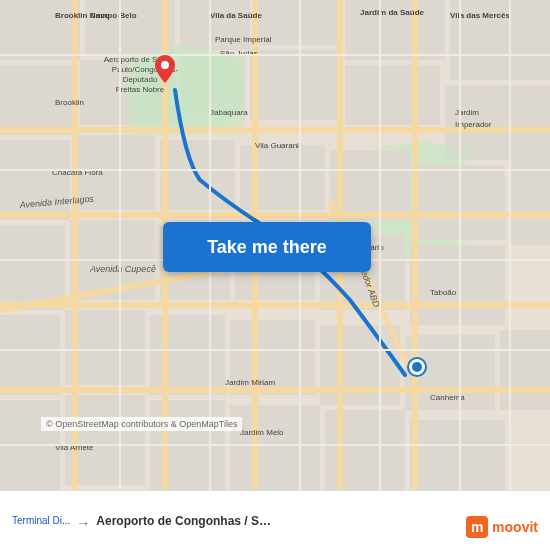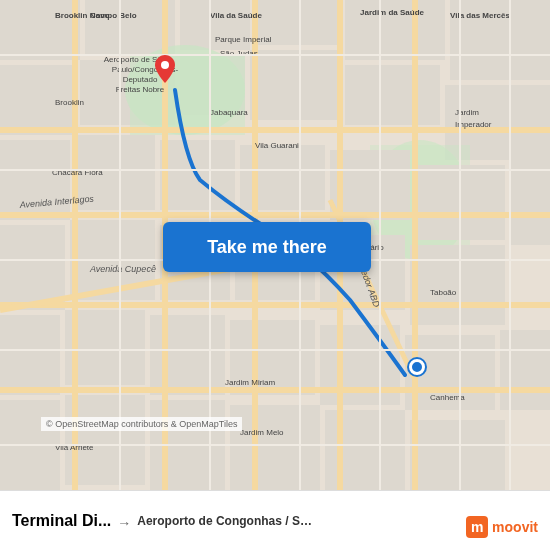--- a/index.html
+++ b/index.html
@@ -114,23 +114,23 @@
     }
 
     #route-info {
       display: flex;
       align-items: center;
       gap: 6px;
       flex: 1;
     }
 
     .route-from {
-      font-size: 16px;
-      color: #000000;
-      font-weight: 700;
+      font-size: 10px;
+      color: #1d4ed8;
+      font-weight: 400;
       white-space: nowrap;
       overflow: hidden;
       text-overflow: ellipsis;
       max-width: 140px;
     }
 
     .route-arrow {
       color: #666;
       font-size: 14px;
     }

